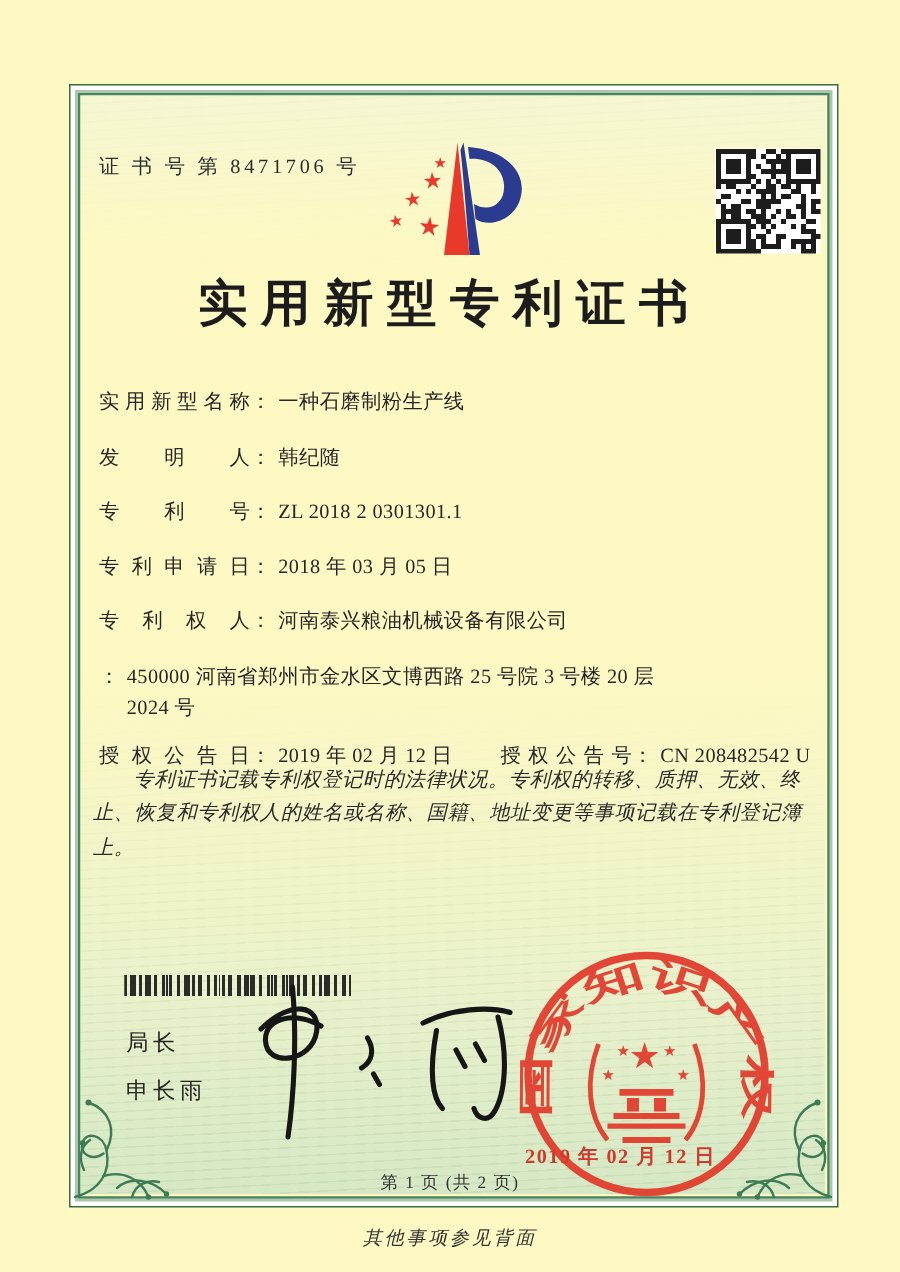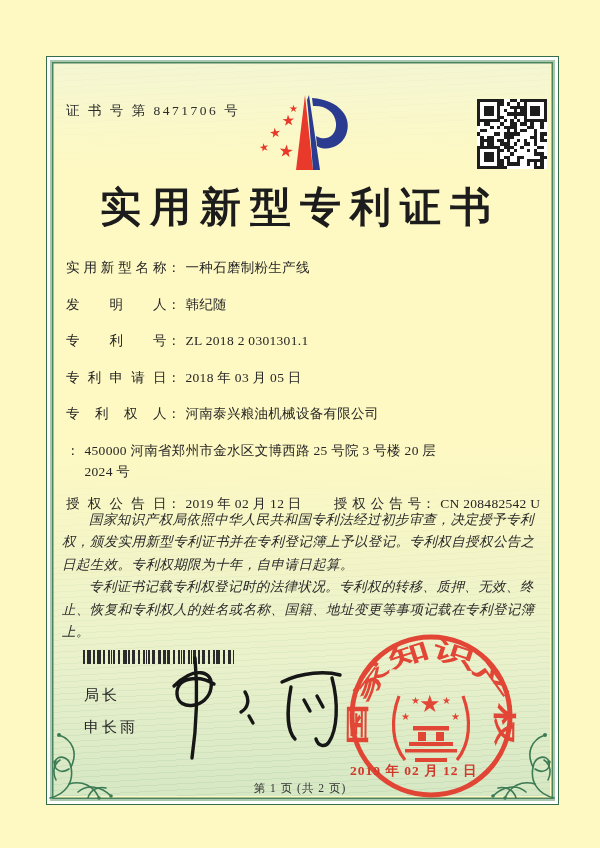--- a/index.html
+++ b/index.html
@@ -27,21 +27,21 @@
   }
   .corner-ornament{position:absolute;width:84px;height:84px;}
   .corner-ornament.bl{left:42px;top:722px;}
   .corner-ornament.br{left:478px;top:722px;transform:scaleX(-1);}
   
   .cert-no{position:absolute;left:66px;top:102px;font-size:13.5px;letter-spacing:2.5px;color:#2c2c2c;}
   .logo{position:absolute;left:256px;top:90px;}
   .qr{position:absolute;left:477px;top:99px;width:70px;height:70px;background:#fff;}
   .title{
     position:absolute;left:0;top:180px;width:100%;text-align:center;
-    font-size:41px;font-weight:bold;letter-spacing:9px;color:#1c1c1c;
+    font-size:33px;font-weight:bold;letter-spacing:9px;color:#1c1c1c;
   }
   
   .fields{position:absolute;left:66px;top:257px;width:478px;font-size:13.5px;line-height:21px;color:#262626;}
   .frow{display:flex;margin-bottom:15.5px;}
   .frow.tight{margin-bottom:11px;}
   .flabel{display:inline-block;width:101px;flex:0 0 101px;text-align:justify;text-align-last:justify;letter-spacing:.5px;}
   .flabel.short{width:88px;flex:0 0 88px;}
   .fcolon{flex:0 0 auto;margin-right:5px;}
   .fvalue{letter-spacing:.3px;}
   .fvalue.wrap{max-width:360px;}
@@ -403,21 +403,20 @@
         <span class="fcolon">：</span>
       <span class="fvalue">2019 年 02 月 12 日</span>
       <span class="grant-gap"></span>
       <span class="flabel short">授权公告号</span>
         <span class="fcolon">：</span>
       <span class="fvalue">CN 208482542 U</span>
     </div>
   </div>
 
   <div class="paragraphs">
-    <p>国家知识产权局依照中华人民共和国专利法经过初步审查，决定授予专利权，颁发实用新型专利证书并在专利登记簿上予以登记。专利权自授权公告之日起生效。专利权期限为十年，自申请日起算。</p>
     <p>专利证书记载专利权登记时的法律状况。专利权的转移、质押、无效、终止、恢复和专利权人的姓名或名称、国籍、地址变更等事项记载在专利登记簿上。</p>
   </div>
 
   <div class="barcode"></div>
 
   <div class="bureau">
     <div>局长</div>
     <div>申长雨</div>
   </div>
 
@@ -455,14 +454,15 @@
       <rect x="73" y="102" width="8" height="9"></rect>
       <rect x="91" y="102" width="8" height="9"></rect>
       <rect x="64" y="112" width="44" height="4"></rect>
       <rect x="60" y="119" width="52" height="3.5"></rect>
       <rect x="70" y="128" width="32" height="4"></rect>
     </g>
   </svg>
   <div class="seal-date">2019 年 02 月 12 日</div>
 
   <div class="page-info">第 1 页 (共 2 页)</div>
+  <div class="back-note">其他事项参见背面</div>
 
 </div>
 
 </body></html>

